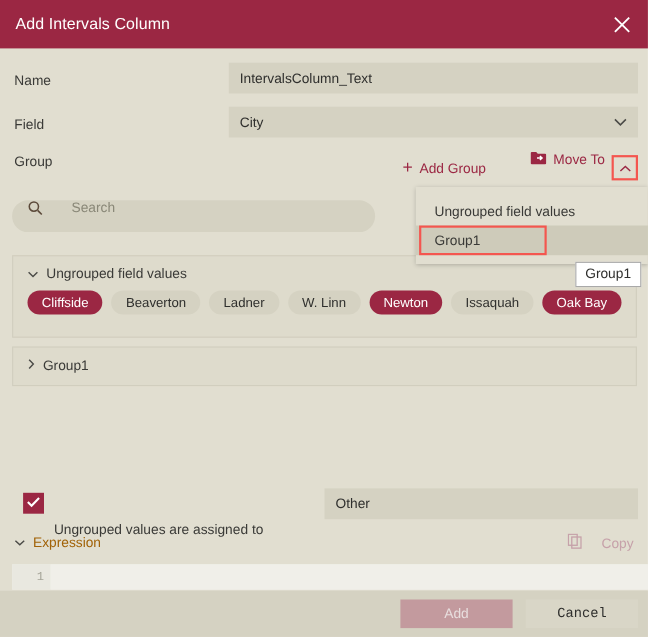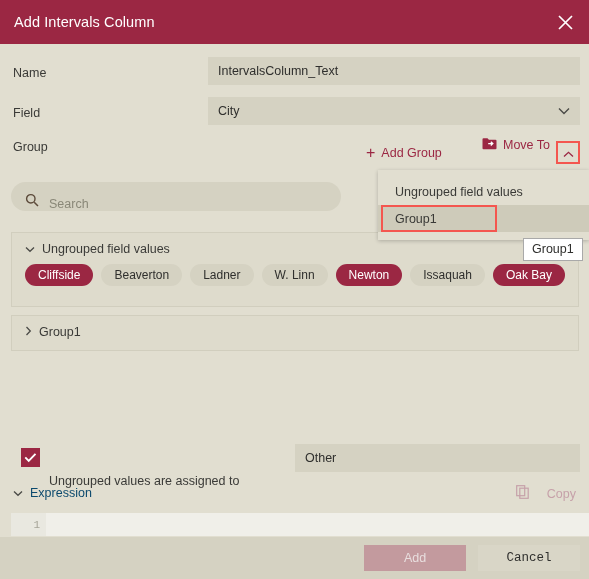--- a/index.html
+++ b/index.html
@@ -102,24 +102,24 @@
   }
 
   
   #search-box {
     position: absolute;
     left: 11px; top: 182px;
     width: 330px; height: 29px;
     background: #d5d2c2;
     border-radius: 15px;
     display: flex;
-    align-items: flex-end;
+    align-items: flex-start;
     box-sizing: border-box;
     padding-left: 14px;
-    gap: 10px;
+    gap: 26px;
   }
   #search-input-text {
     font-size: 12.5px;
     color: #8a8878;
   }
 
   
   #move-to-menu {
     position: absolute;
     left: 378px; top: 170px;
@@ -231,21 +231,21 @@
   #assign-value {
     left: 295px; top: 444px; width: 285px; height: 28px;
   }
 
   
   #expression-header {
     position: absolute;
     left: 13px; top: 486px;
     display: flex; align-items: center; gap: 7px;
     font-size: 12.5px;
-    color: #0c4a6e;
+    color: #a16207;
     cursor: pointer;
     user-select: none;
   }
   #copy-btn {
     position: absolute;
     right: 13px; top: 485px;
     display: flex; align-items: center; gap: 18px;
     font-size: 12.5px;
     color: #c6a1a9;
     cursor: default;

